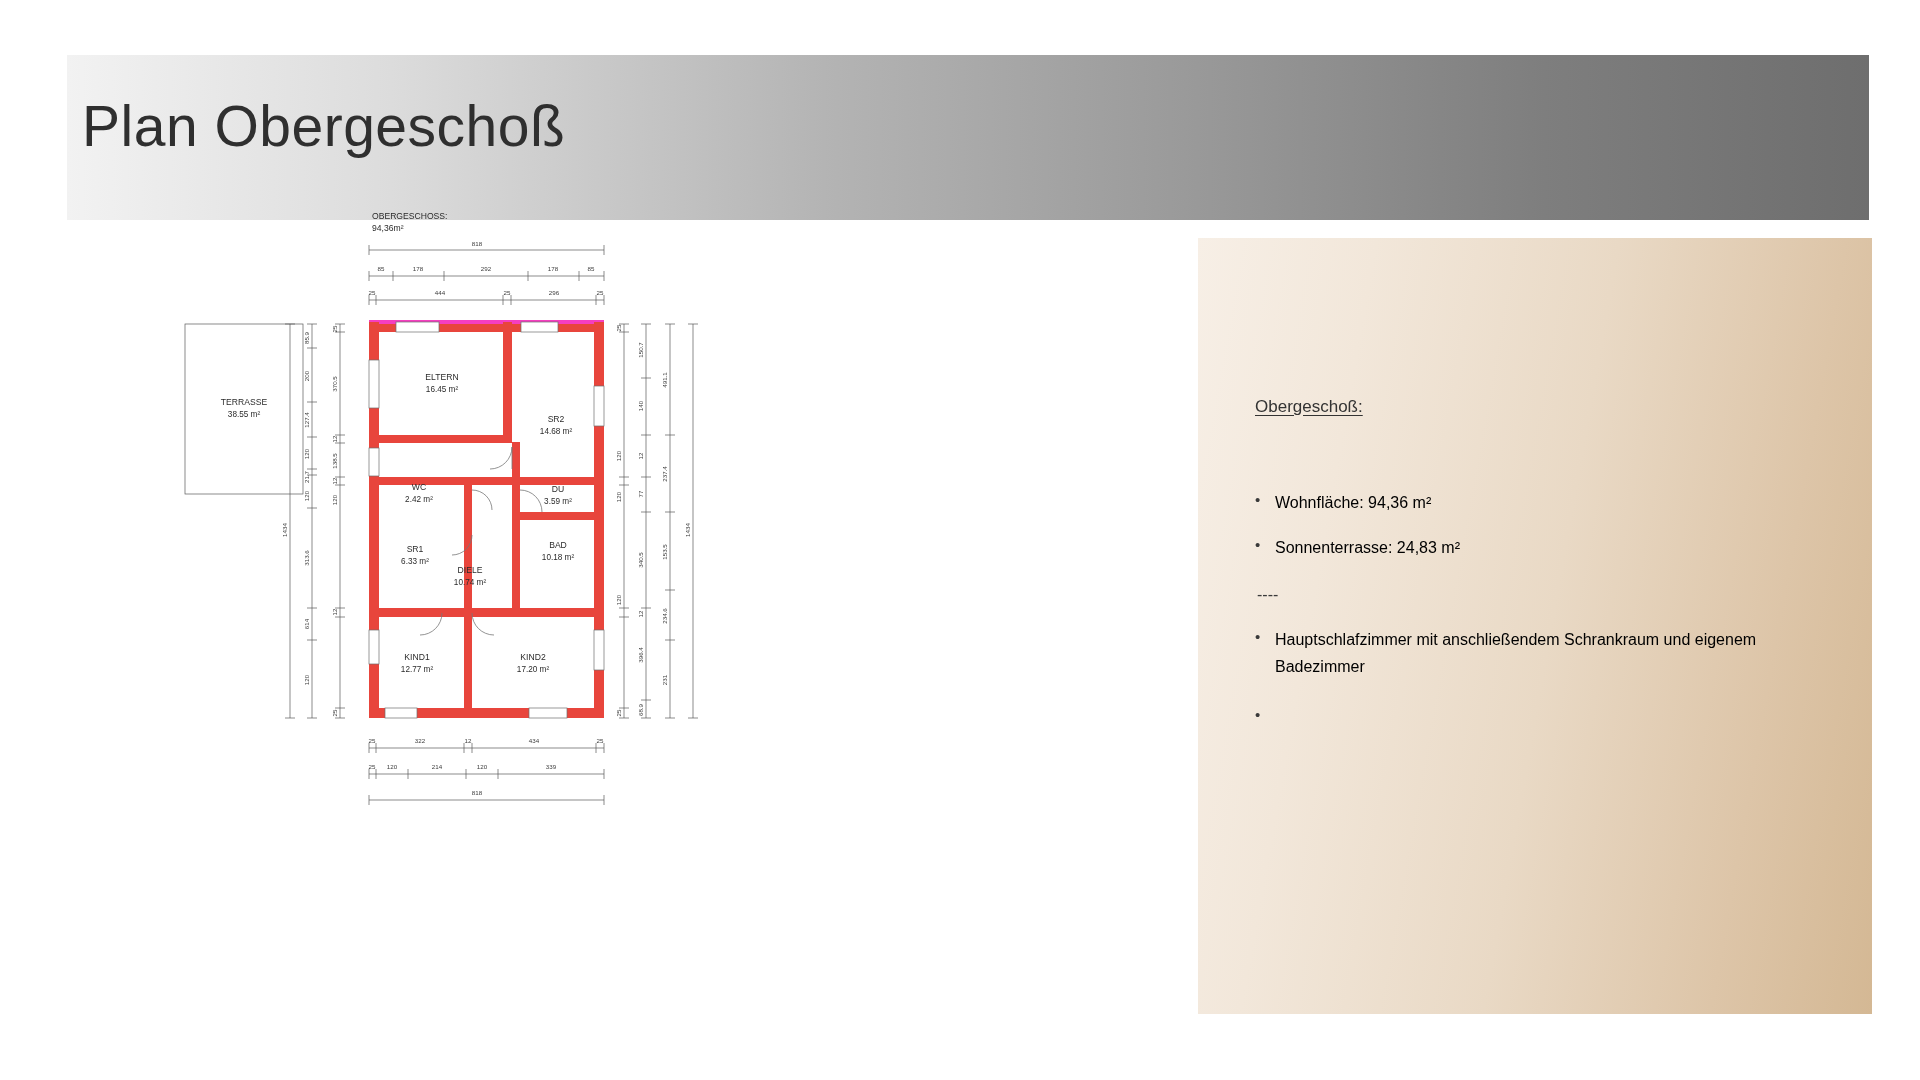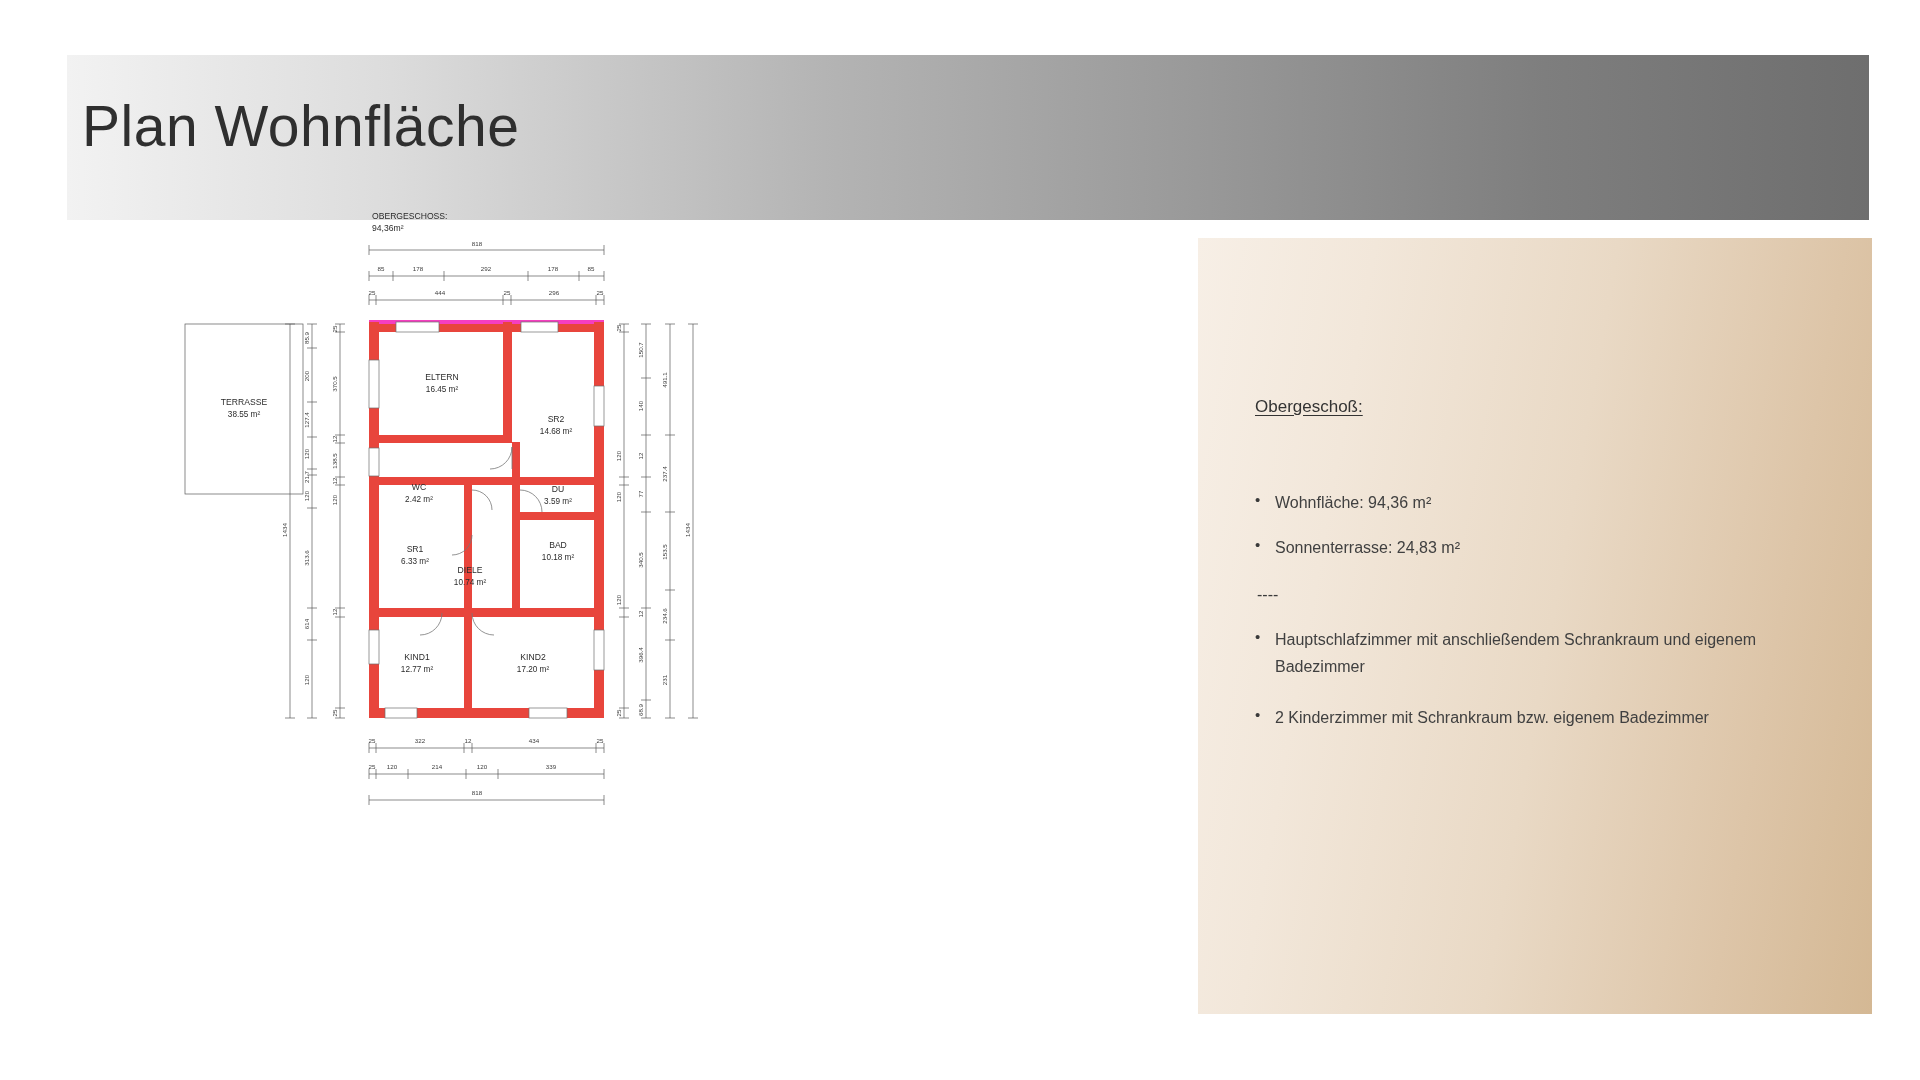--- a/index.html
+++ b/index.html
@@ -12,57 +12,56 @@
   #page-title{position:absolute;left:82px;top:95px;font-size:57px;color:#2f2f2f;
       font-weight:400;letter-spacing:.5px;line-height:1.1;white-space:nowrap;}
 
   
   #info-panel{position:absolute;left:1198px;top:238px;width:674px;height:776px;
       background:linear-gradient(100deg,#f7efe6 0%,#f2e7da 22%,#e9d9c5 52%,#ddc5a8 80%,#d4b894 100%);}
   #info-heading{position:absolute;left:1255px;top:397px;font-size:17px;color:#333;
       text-decoration:underline;text-underline-offset:3px;}
   .bullet-row{position:absolute;display:flex;align-items:flex-start;}
   .bullet-dot{width:20px;flex:0 0 20px;font-size:15px;color:#3a3a3a;line-height:22px;}
-  .bullet-text{font-size:16px;color:#404040;line-height:27px;}
+  .bullet-text{font-size:16px;color:#000000;line-height:27px;}
   #b0{left:1255px;top:489px;width:560px;}
   #b1{left:1255px;top:534px;width:560px;}
   #sep-row{position:absolute;left:1257px;top:586px;font-size:16px;color:#3a3a3a;letter-spacing:0px;}
   #b2{left:1255px;top:626px;width:540px;}
   #b3{left:1255px;top:704px;width:560px;}
 
   
   #plan{position:absolute;left:180px;top:200px;width:720px;height:640px;}
   #plan svg{display:block;}
 </style>
 </head>
 <body>
 
 <div id="title-banner"></div>
-<div id="page-title">Plan Wohnfläche</div>
+<div id="page-title">Plan Obergeschoß</div>
 
 <div id="info-panel"></div>
 
 <div id="info-heading">Obergeschoß:</div>
 
 <div class="bullet-row" id="b0">
   <span class="bullet-dot">•</span>
   <span class="bullet-text">Wohnfläche: 94,36 m²</span>
 </div>
 <div class="bullet-row" id="b1">
   <span class="bullet-dot">•</span>
   <span class="bullet-text">Sonnenterrasse: 24,83 m²</span>
 </div>
 <div id="sep-row">----</div>
 <div class="bullet-row" id="b2">
   <span class="bullet-dot">•</span>
   <span class="bullet-text">Hauptschlafzimmer mit anschließendem Schrankraum und eigenem Badezimmer</span>
 </div>
 <div class="bullet-row" id="b3">
   <span class="bullet-dot">•</span>
-  <span class="bullet-text">2 Kinderzimmer mit Schrankraum bzw. eigenem Badezimmer</span>
 </div>
 
 <div id="plan">
 <svg width="720" height="640" viewBox="0 0 720 640" xmlns="http://www.w3.org/2000/svg">
   <defs>
     <style>
       .ln   { stroke:#5a5a5a; stroke-width:.7; fill:none; }
       .lnl  { stroke:#8a8a8a; stroke-width:.6; fill:none; }
       .wall { fill:#e8453c; }
       .wtop { fill:#f53ec0; }

